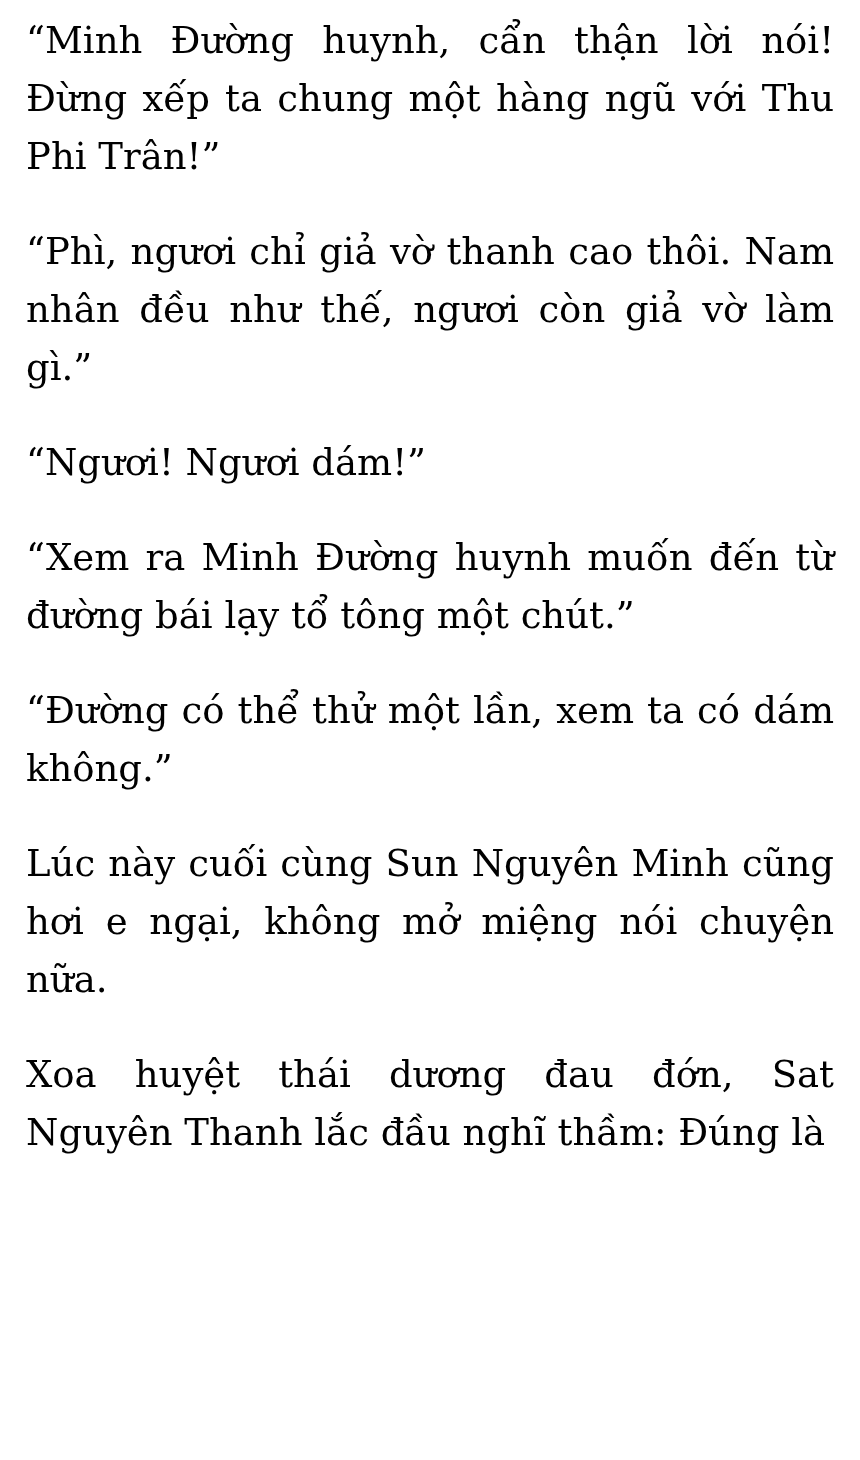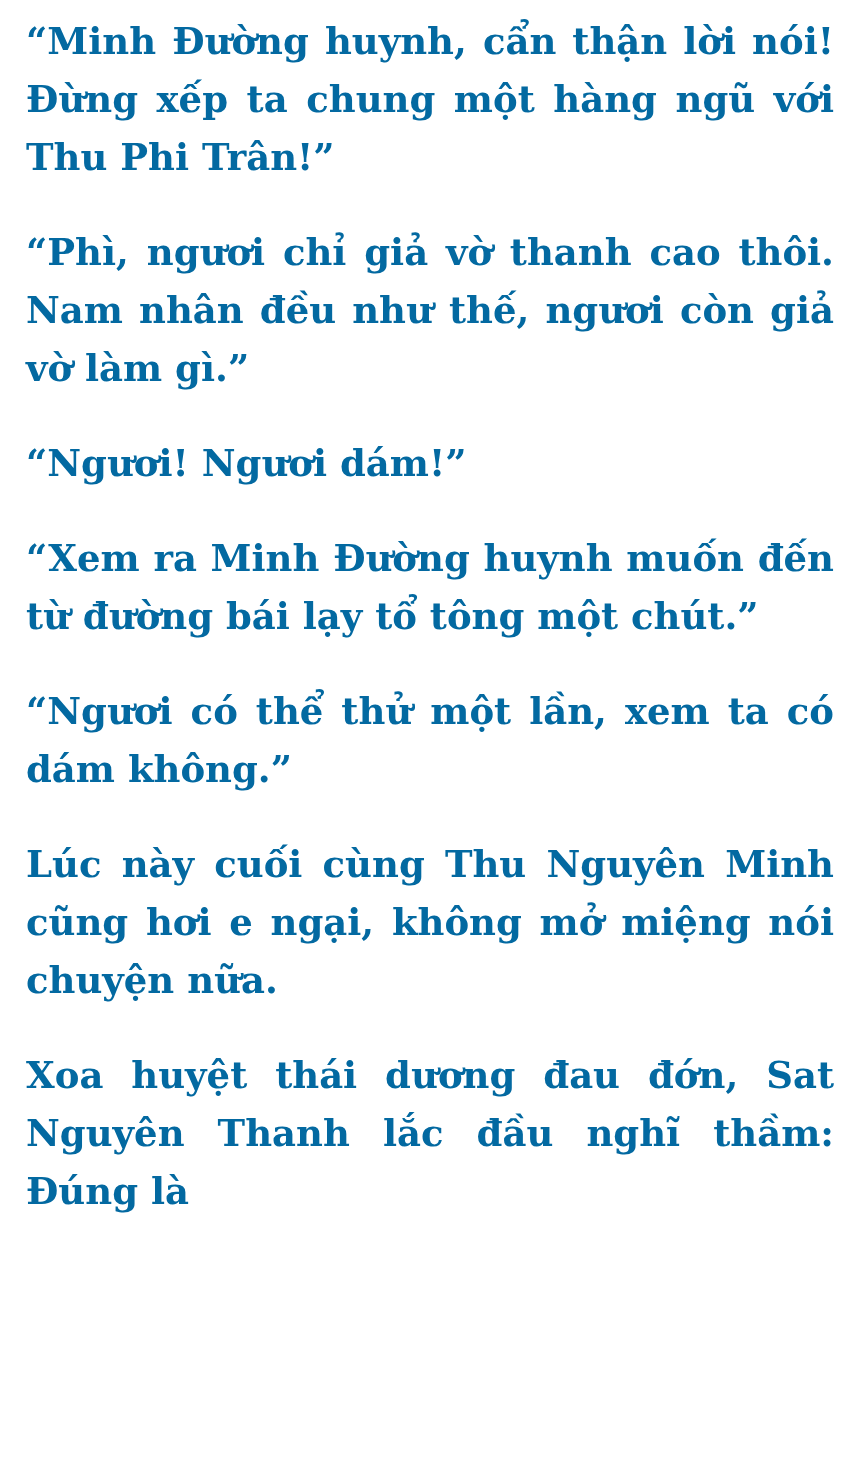--- a/index.html
+++ b/index.html
@@ -14,41 +14,41 @@
   }
   .reader {
     box-sizing: border-box;
     width: 860px;
     padding: 0px 26px 0 26px;
     background: #ffffff;
   }
   .para {
     margin: 0;
     padding: 0;
-    color: #0369a1;
+    color: #000000;
     font-size: 37px;
     line-height: 58px;
     text-align: justify;
     text-justify: inter-word;
-    font-weight: 700;
+    font-weight: 400;
     letter-spacing: 0px;
     word-spacing: 0px;
   }
   .para + .para {
     margin-top: 37px;
   }
   .spacer-top {
     height: 12px;
   }
 </style>
 </head>
 <body>
 
 <div class="reader">
   <div class="spacer-top"></div>
   <p class="para">“Minh Đường huynh, cẩn thận lời nói! Đừng xếp ta chung một hàng ngũ với Thu Phi Trân!”</p>
   <p class="para">“Phì, ngươi chỉ giả vờ thanh cao thôi. Nam nhân đều như thế, ngươi còn giả vờ làm gì.”</p>
   <p class="para">“Ngươi! Ngươi dám!”</p>
   <p class="para">“Xem ra Minh Đường huynh muốn đến từ đường bái lạy tổ tông một chút.”</p>
-  <p class="para">“Ngươi có thể thử một lần, xem ta có dám không.”</p>
-  <p class="para">Lúc này cuối cùng Thu Nguyên Minh cũng hơi e ngại, không mở miệng nói chuyện nữa.</p>
+  <p class="para">“Đường có thể thử một lần, xem ta có dám không.”</p>
+  <p class="para">Lúc này cuối cùng Sun Nguyên Minh cũng hơi e ngại, không mở miệng nói chuyện nữa.</p>
   <p class="para">Xoa huyệt thái dương đau đớn, Sat Nguyên Thanh lắc đầu nghĩ thầm: Đúng là</p>
 </div>
 
 </body></html>

